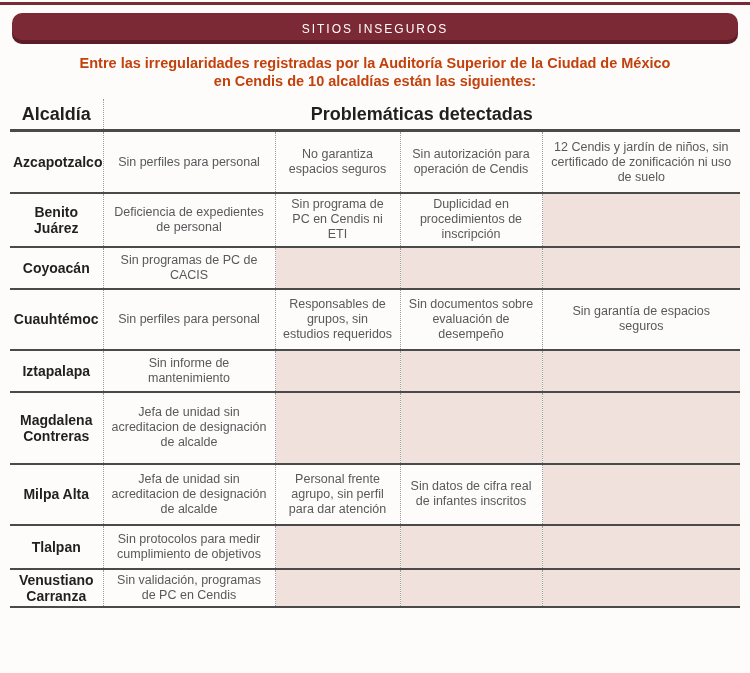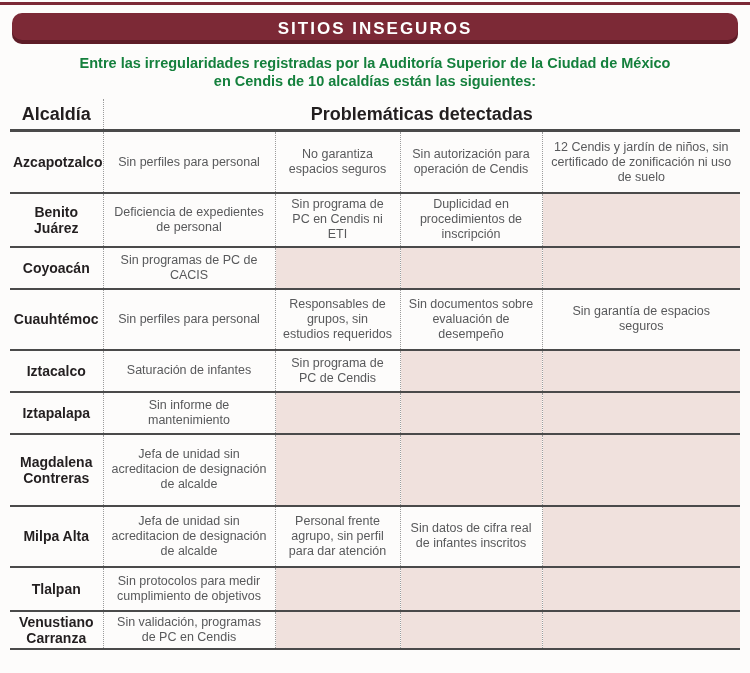--- a/index.html
+++ b/index.html
@@ -8,24 +8,24 @@
     font-family:"Liberation Sans","DejaVu Sans",sans-serif;
     -webkit-font-smoothing:antialiased;
   }
   .top-rule{height:3px;background:#7c2936;margin-top:2px;}
   .banner{
     margin:8px 12px 0 12px;height:31px;background:#7c2936;
     border-radius:10px;display:flex;align-items:center;justify-content:center;
     box-shadow:inset 0 -4px 0 rgba(40,5,12,.35);
   }
   .banner-title{
-    color:#ffffff;font-size:17px;letter-spacing:2px;font-weight:700;
+    color:#ffffff;font-size:12px;letter-spacing:2px;font-weight:400;
   }
   .subtitle{
-    margin-top:11px;text-align:center;font-weight:bold;color:#15803d;
+    margin-top:11px;text-align:center;font-weight:bold;color:#c2410c;
     font-size:14.5px;line-height:1.22;
   }
   .tbl-wrap{margin:9px 10px 0 10px;}
   table{border-collapse:collapse;table-layout:fixed;width:730px;}
   th,td{text-align:center;vertical-align:middle;padding:2px 7px;overflow:hidden;}
   thead th{
     font-size:18px;font-weight:bold;color:#231f20;height:26px;padding:2px 4px;
   }
   thead tr{border-bottom:3px solid #4a4a4a;}
   tbody tr{border-bottom:2px solid #4a4a4a;}
@@ -95,27 +95,20 @@
       <td class="prob empty"></td>
     </tr>
     <tr style="height:61px">
       <td class="alcaldia">Cuauhtémoc</td>
       <td class="prob">Sin perfiles para personal</td>
       <td class="prob">Responsables de grupos, sin estudios requeridos</td>
       <td class="prob">Sin documentos sobre evaluación de desempeño</td>
       <td class="prob">Sin garantía de espacios seguros</td>
     </tr>
     <tr style="height:42px">
-      <td class="alcaldia">Iztacalco</td>
-      <td class="prob">Saturación de infantes</td>
-      <td class="prob">Sin programa de PC de Cendis</td>
-      <td class="prob empty"></td>
-      <td class="prob empty"></td>
-    </tr>
-    <tr style="height:42px">
       <td class="alcaldia">Iztapalapa</td>
       <td class="prob">Sin informe de mantenimiento</td>
       <td class="prob empty"></td>
       <td class="prob empty"></td>
       <td class="prob empty"></td>
     </tr>
     <tr style="height:72px">
       <td class="alcaldia">Magdalena Contreras</td>
       <td class="prob">Jefa de unidad sin acreditacion de designación de alcalde</td>
       <td class="prob empty"></td>

